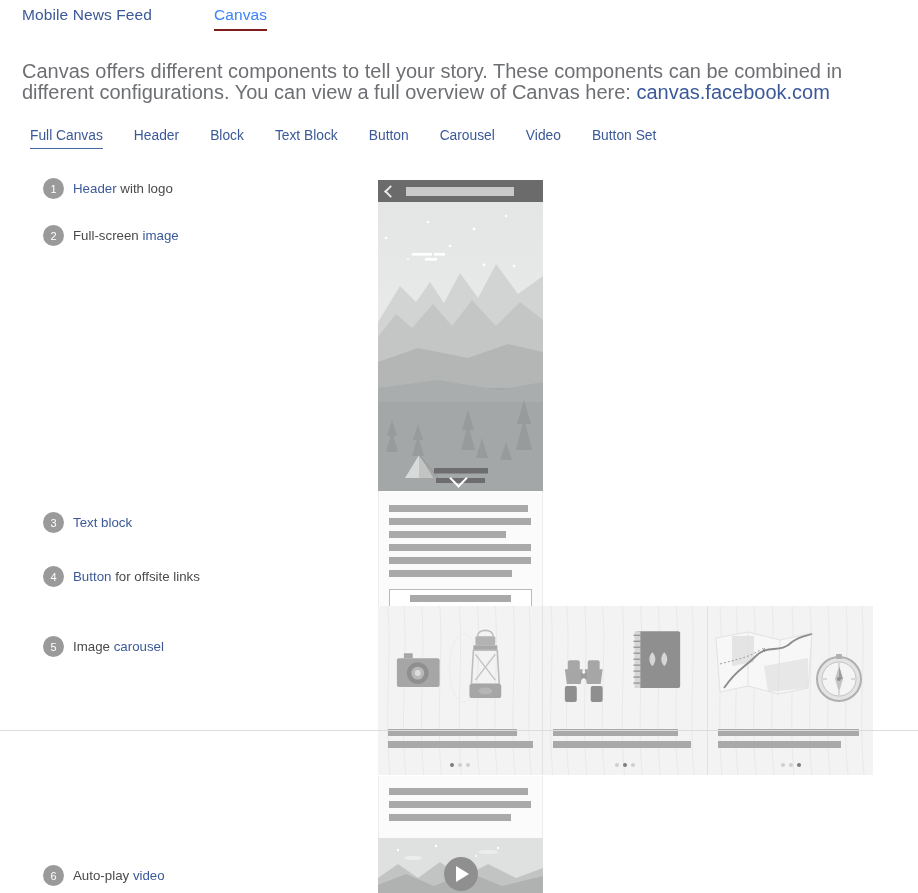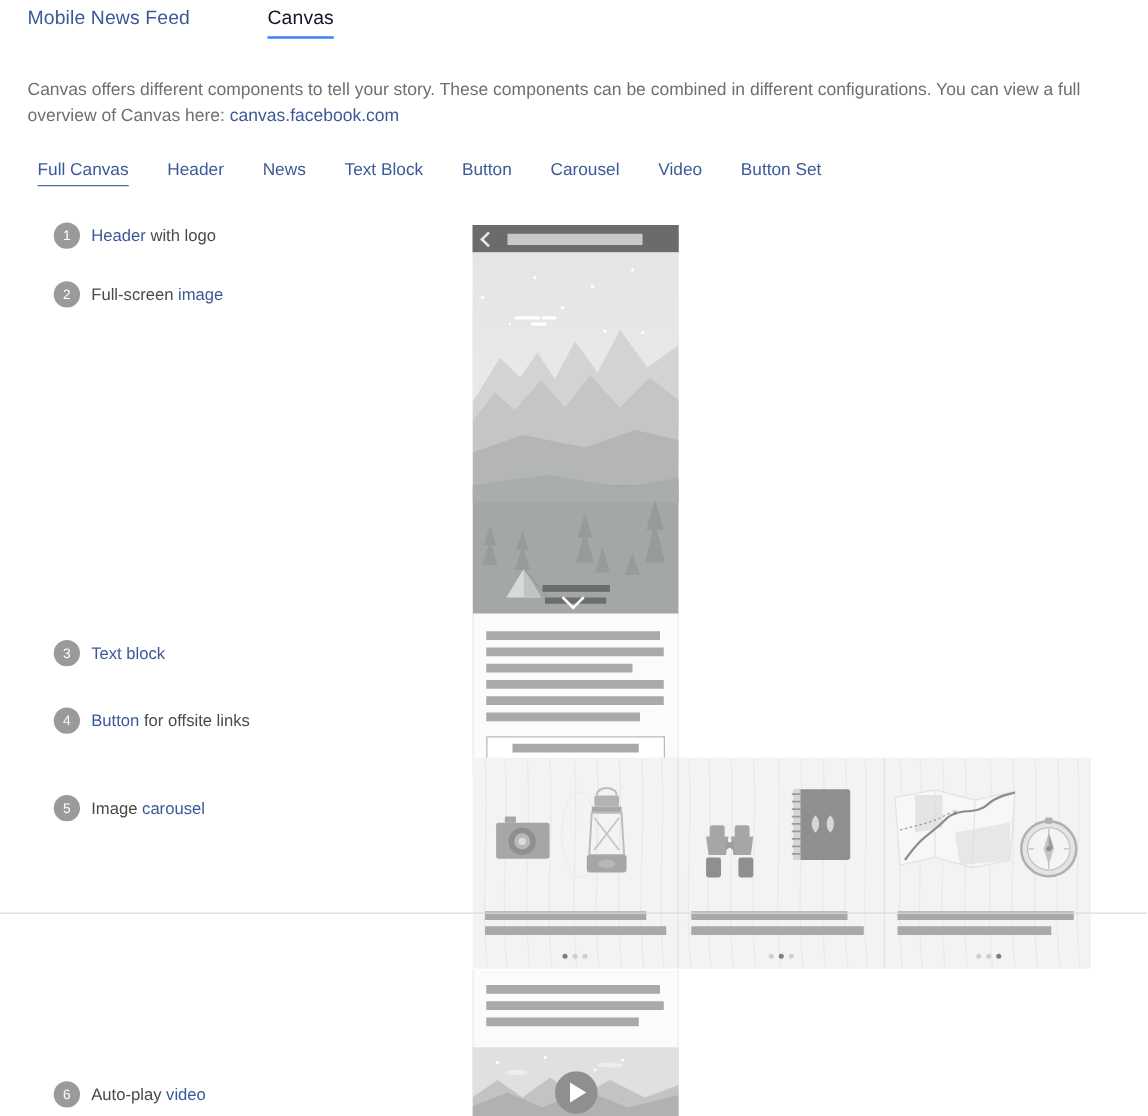--- a/index.html
+++ b/index.html
@@ -15,26 +15,26 @@
   
   .top-tabs {
     position: absolute; left: 22px; top: 6px;
     display: flex; align-items: flex-start; gap: 0;
   }
   .top-tab {
     font-size: 15.5px; color: #3b5998; letter-spacing: .1px;
     padding: 0 0 5px 0; margin-right: 62px; cursor: pointer;
     border-bottom: 2px solid transparent; white-space: nowrap;
   }
-  .top-tab.active { border-bottom: 2px solid #3b82f6; color:#0f172a; }
+  .top-tab.active { border-bottom: 2px solid #7f1d1d; color:#3b82f6; }
 
   
   .desc {
     position: absolute; left: 22px; top: 61px; width: 862px;
-    font-size: 14px; line-height: 21px; color: #6d6f73;
+    font-size: 20px; line-height: 21px; color: #6d6f73;
   }
   .desc a { color:#3b5998; text-decoration: none; }
 
   
   .comp-tabs {
     position: absolute; left: 30px; top: 128px;
     display: flex; align-items: flex-start;
   }
   .comp-tab {
     font-size: 13.8px; color: #3b5998; padding-bottom: 5px;
@@ -128,21 +128,21 @@
     <div class="top-tab active">Canvas</div>
   </div>
 
   <div class="desc">
     <span>Canvas offers different components to tell your story. These components can be combined in different configurations. You can view a full overview of Canvas here: </span><a href="#">canvas.facebook.com</a>
   </div>
 
   <div class="comp-tabs">
     <div class="comp-tab active">Full Canvas</div>
     <div class="comp-tab">Header</div>
-    <div class="comp-tab">News</div>
+    <div class="comp-tab">Block</div>
     <div class="comp-tab">Text Block</div>
     <div class="comp-tab">Button</div>
     <div class="comp-tab">Carousel</div>
     <div class="comp-tab">Video</div>
     <div class="comp-tab">Button Set</div>
   </div>
 
   <div class="callouts">
 
     <div class="callout" style="top:178px">

